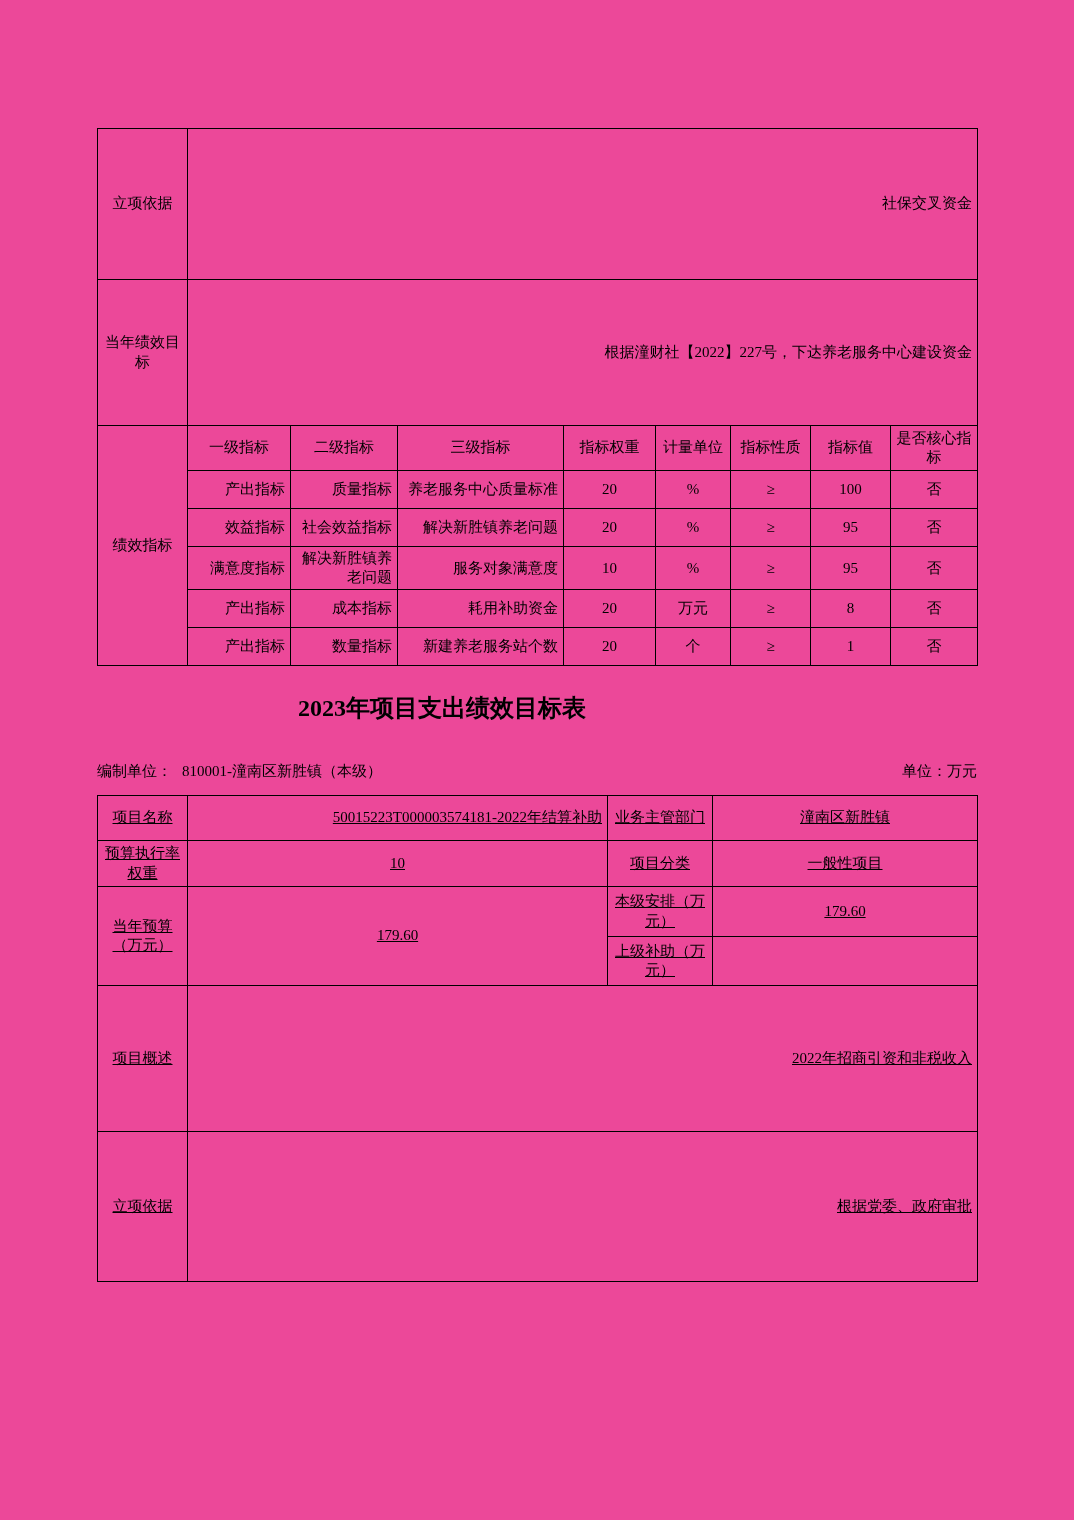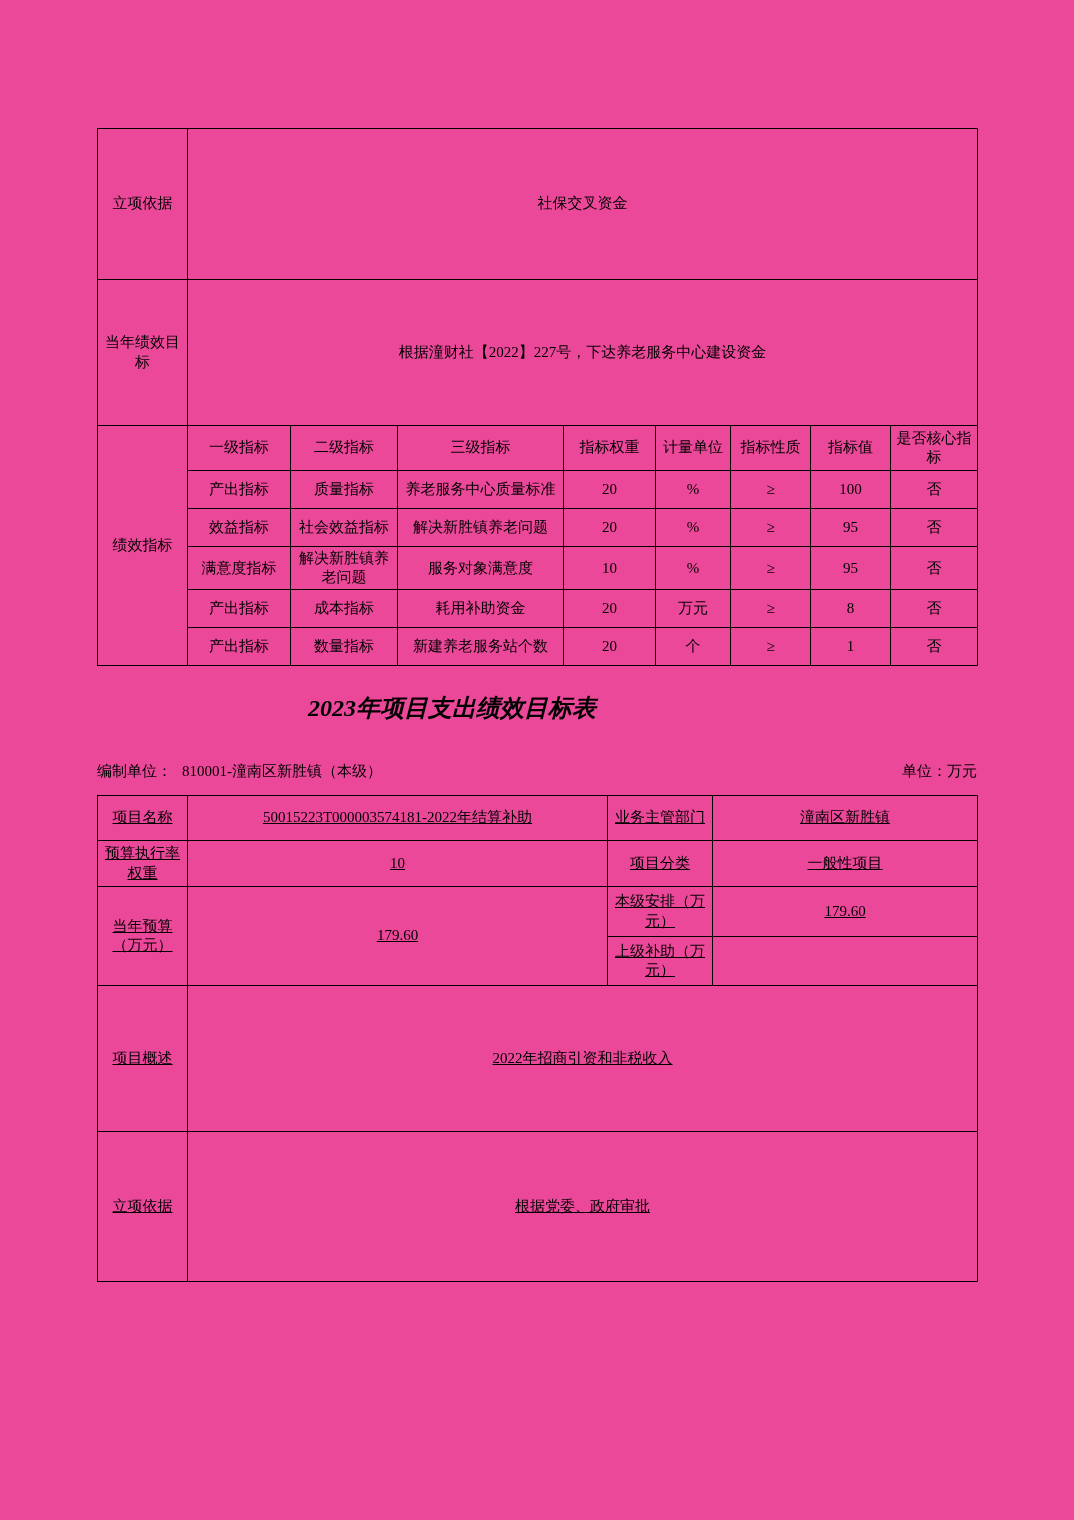--- a/index.html
+++ b/index.html
@@ -2,22 +2,22 @@
 <html><head>
 <meta charset="utf-8">
 <style>
   * { box-sizing: border-box; }
   html, body { margin: 0; padding: 0; background: #ffffff; }
   body { font-family: "Liberation Serif", "DejaVu Serif", serif; color: #000; }
   .page { position: relative; width: 1074px; height: 1520px; background: #ec4899; overflow: hidden; }
   table.doc { border-collapse: collapse; table-layout: fixed; position: absolute; left: 97px; width: 880px; }
   table.doc td { border: 1px solid #000; font-size: 15px; line-height: 1.28; padding: 2px 5px; vertical-align: middle; overflow: hidden; word-break: break-all; }
   td.c { text-align: center; }
-  td.l { text-align: center; margin-left: 26px; }
-  .title { position: absolute; left: 12px; width: 880px; text-align: center; font-weight: bold; font-size: 24px; font-style: italic; }
+  td.l { text-align: right; margin-left: 26px; }
+  .title { position: absolute; left: 2px; width: 880px; text-align: center; font-weight: bold; font-size: 24px; }
   .metaline { position: absolute; left: 97px; width: 880px; font-size: 15px; }
   .metaline .right { float: right; }
   .metaline .val { margin-left: 10px; margin-top: 40px; }
 </style>
 </head>
 <body>
 
 <div class="page">
 
   <table class="doc" style="top:128px;">

